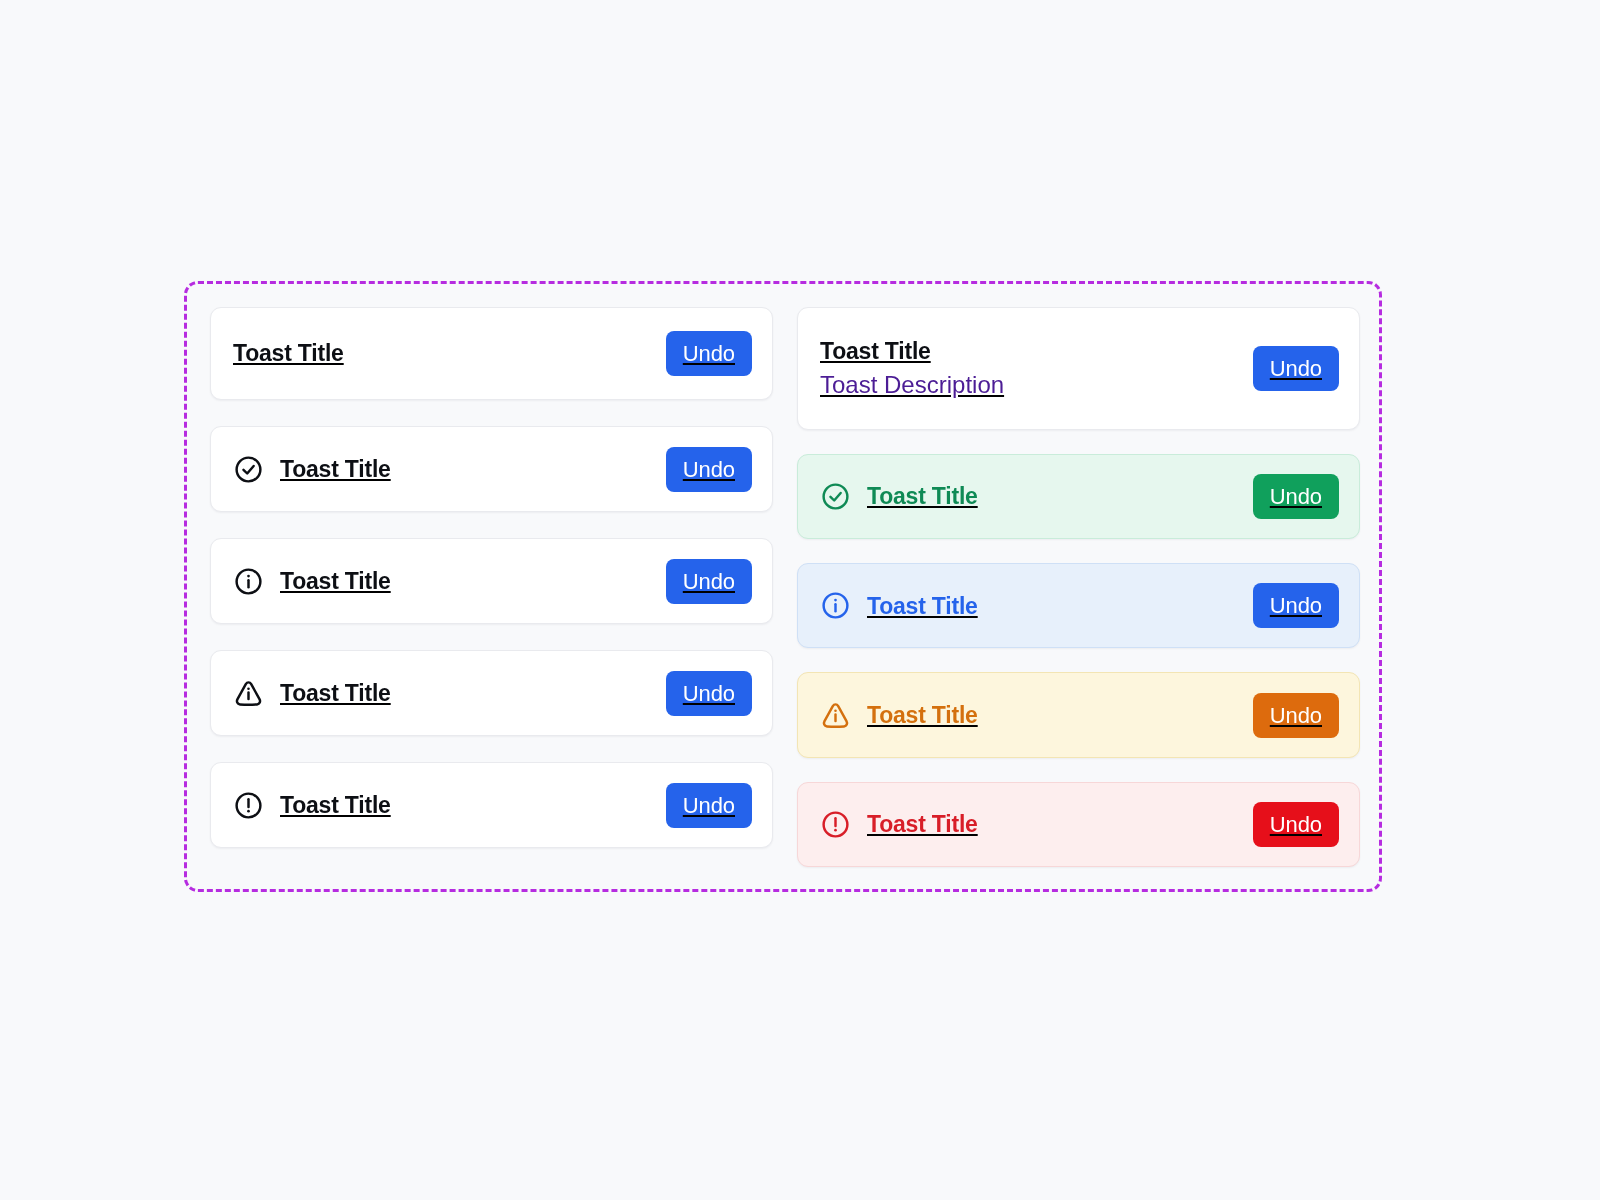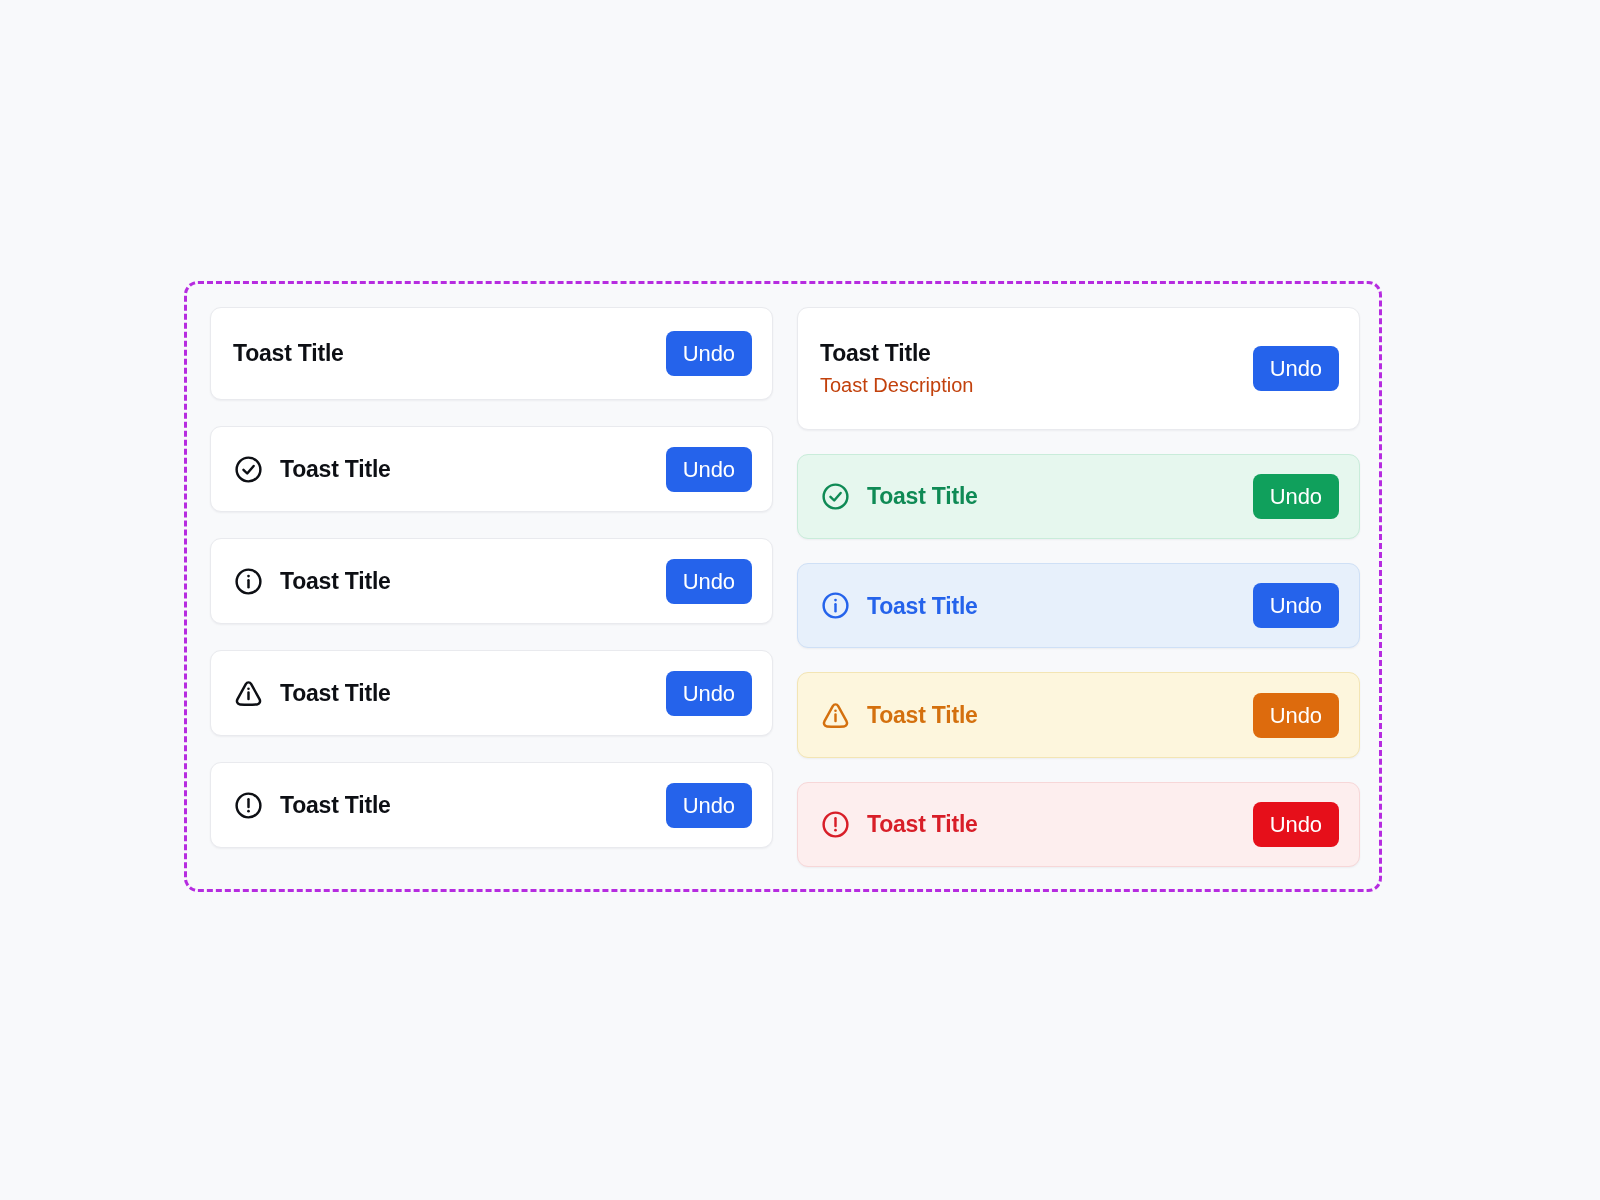--- a/index.html
+++ b/index.html
@@ -38,20 +38,21 @@
     width: 1150px;
     height: 560px;
     display: flex;
     gap: 24px;
   }
 
   .col {
     display: flex;
     flex-direction: column;
     width: 563px;
+    text-decoration: underline;
   }
 
   
   .col-left  { gap: 26px; }
   .col-right { gap: 24px; }
 
   
   .toast {
     position: relative;
     display: flex;
@@ -85,23 +86,23 @@
   .toast-title {
     font-size: 23px;
     font-weight: 700;
     color: #0d0f14;
     letter-spacing: -0.2px;
     line-height: 1.15;
     white-space: nowrap;
   }
 
   .toast-desc-text {
-    font-size: 20px;
+    font-size: 24px;
     font-weight: 400;
-    color: #c2410c;
+    color: #4c1d95;
     line-height: 1.15;
     white-space: nowrap;
   }
 
   
   .toast-icon {
     flex: 0 0 auto;
     width: 31px;
     height: 31px;
     display: block;

